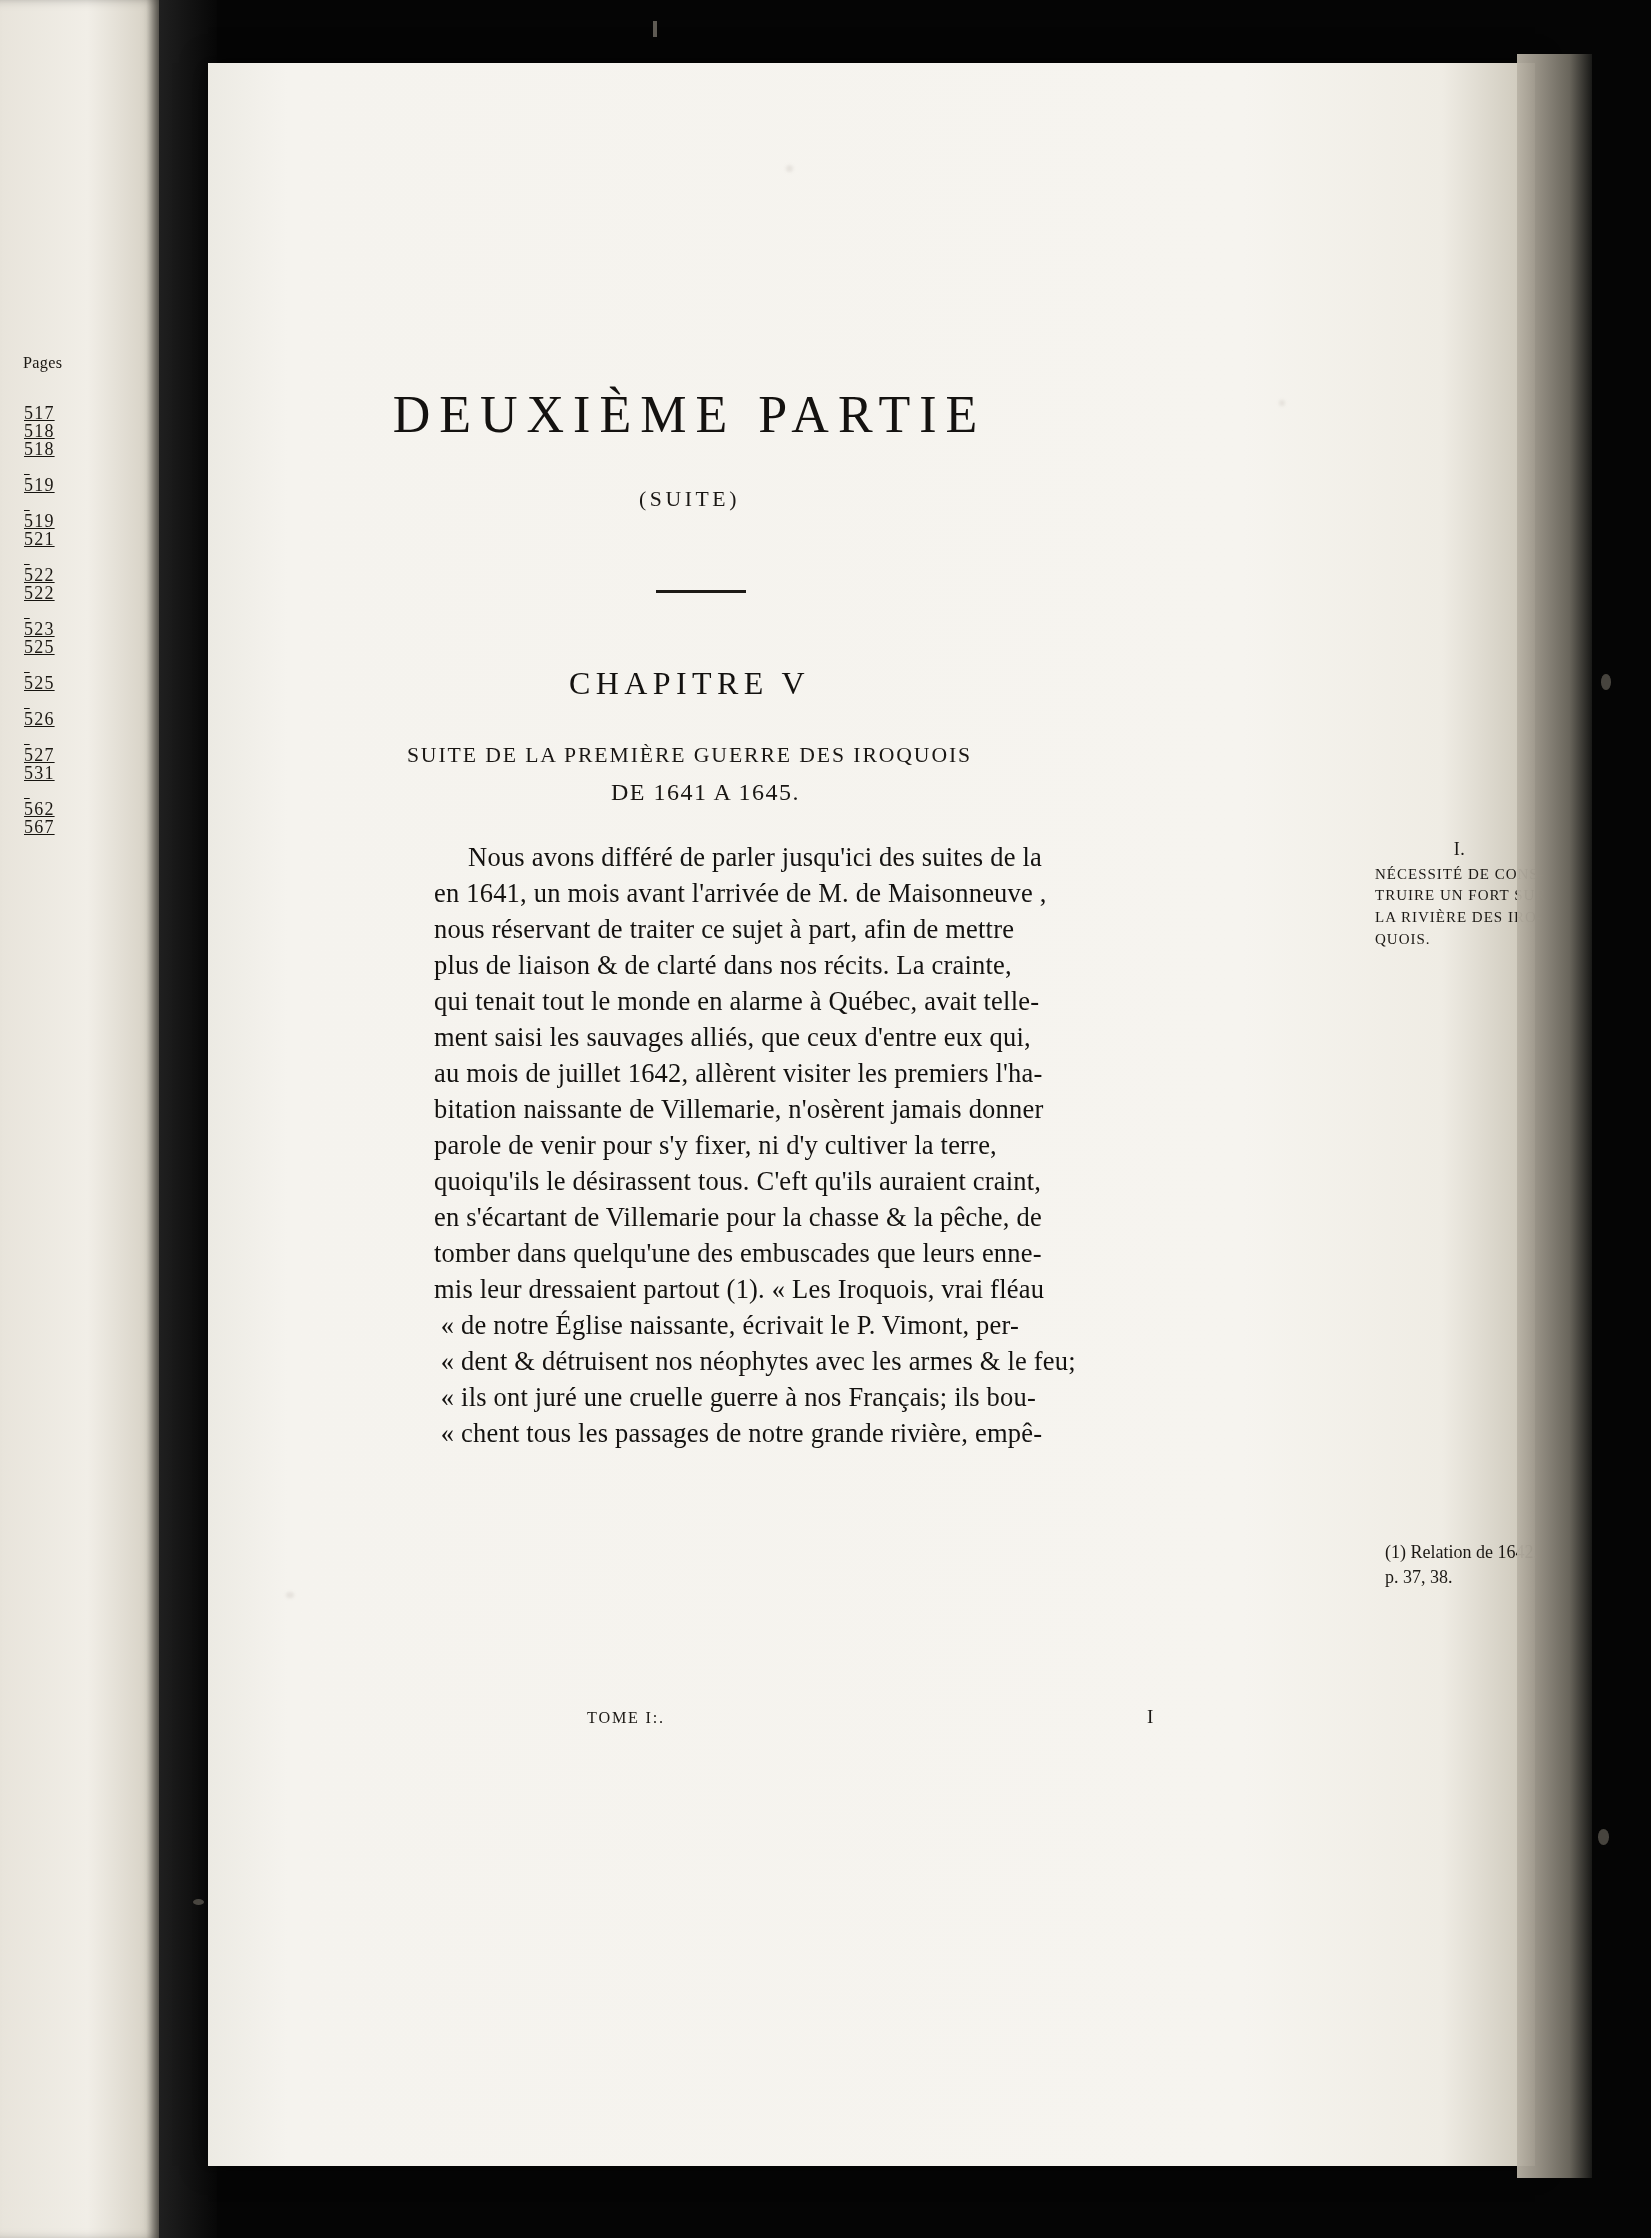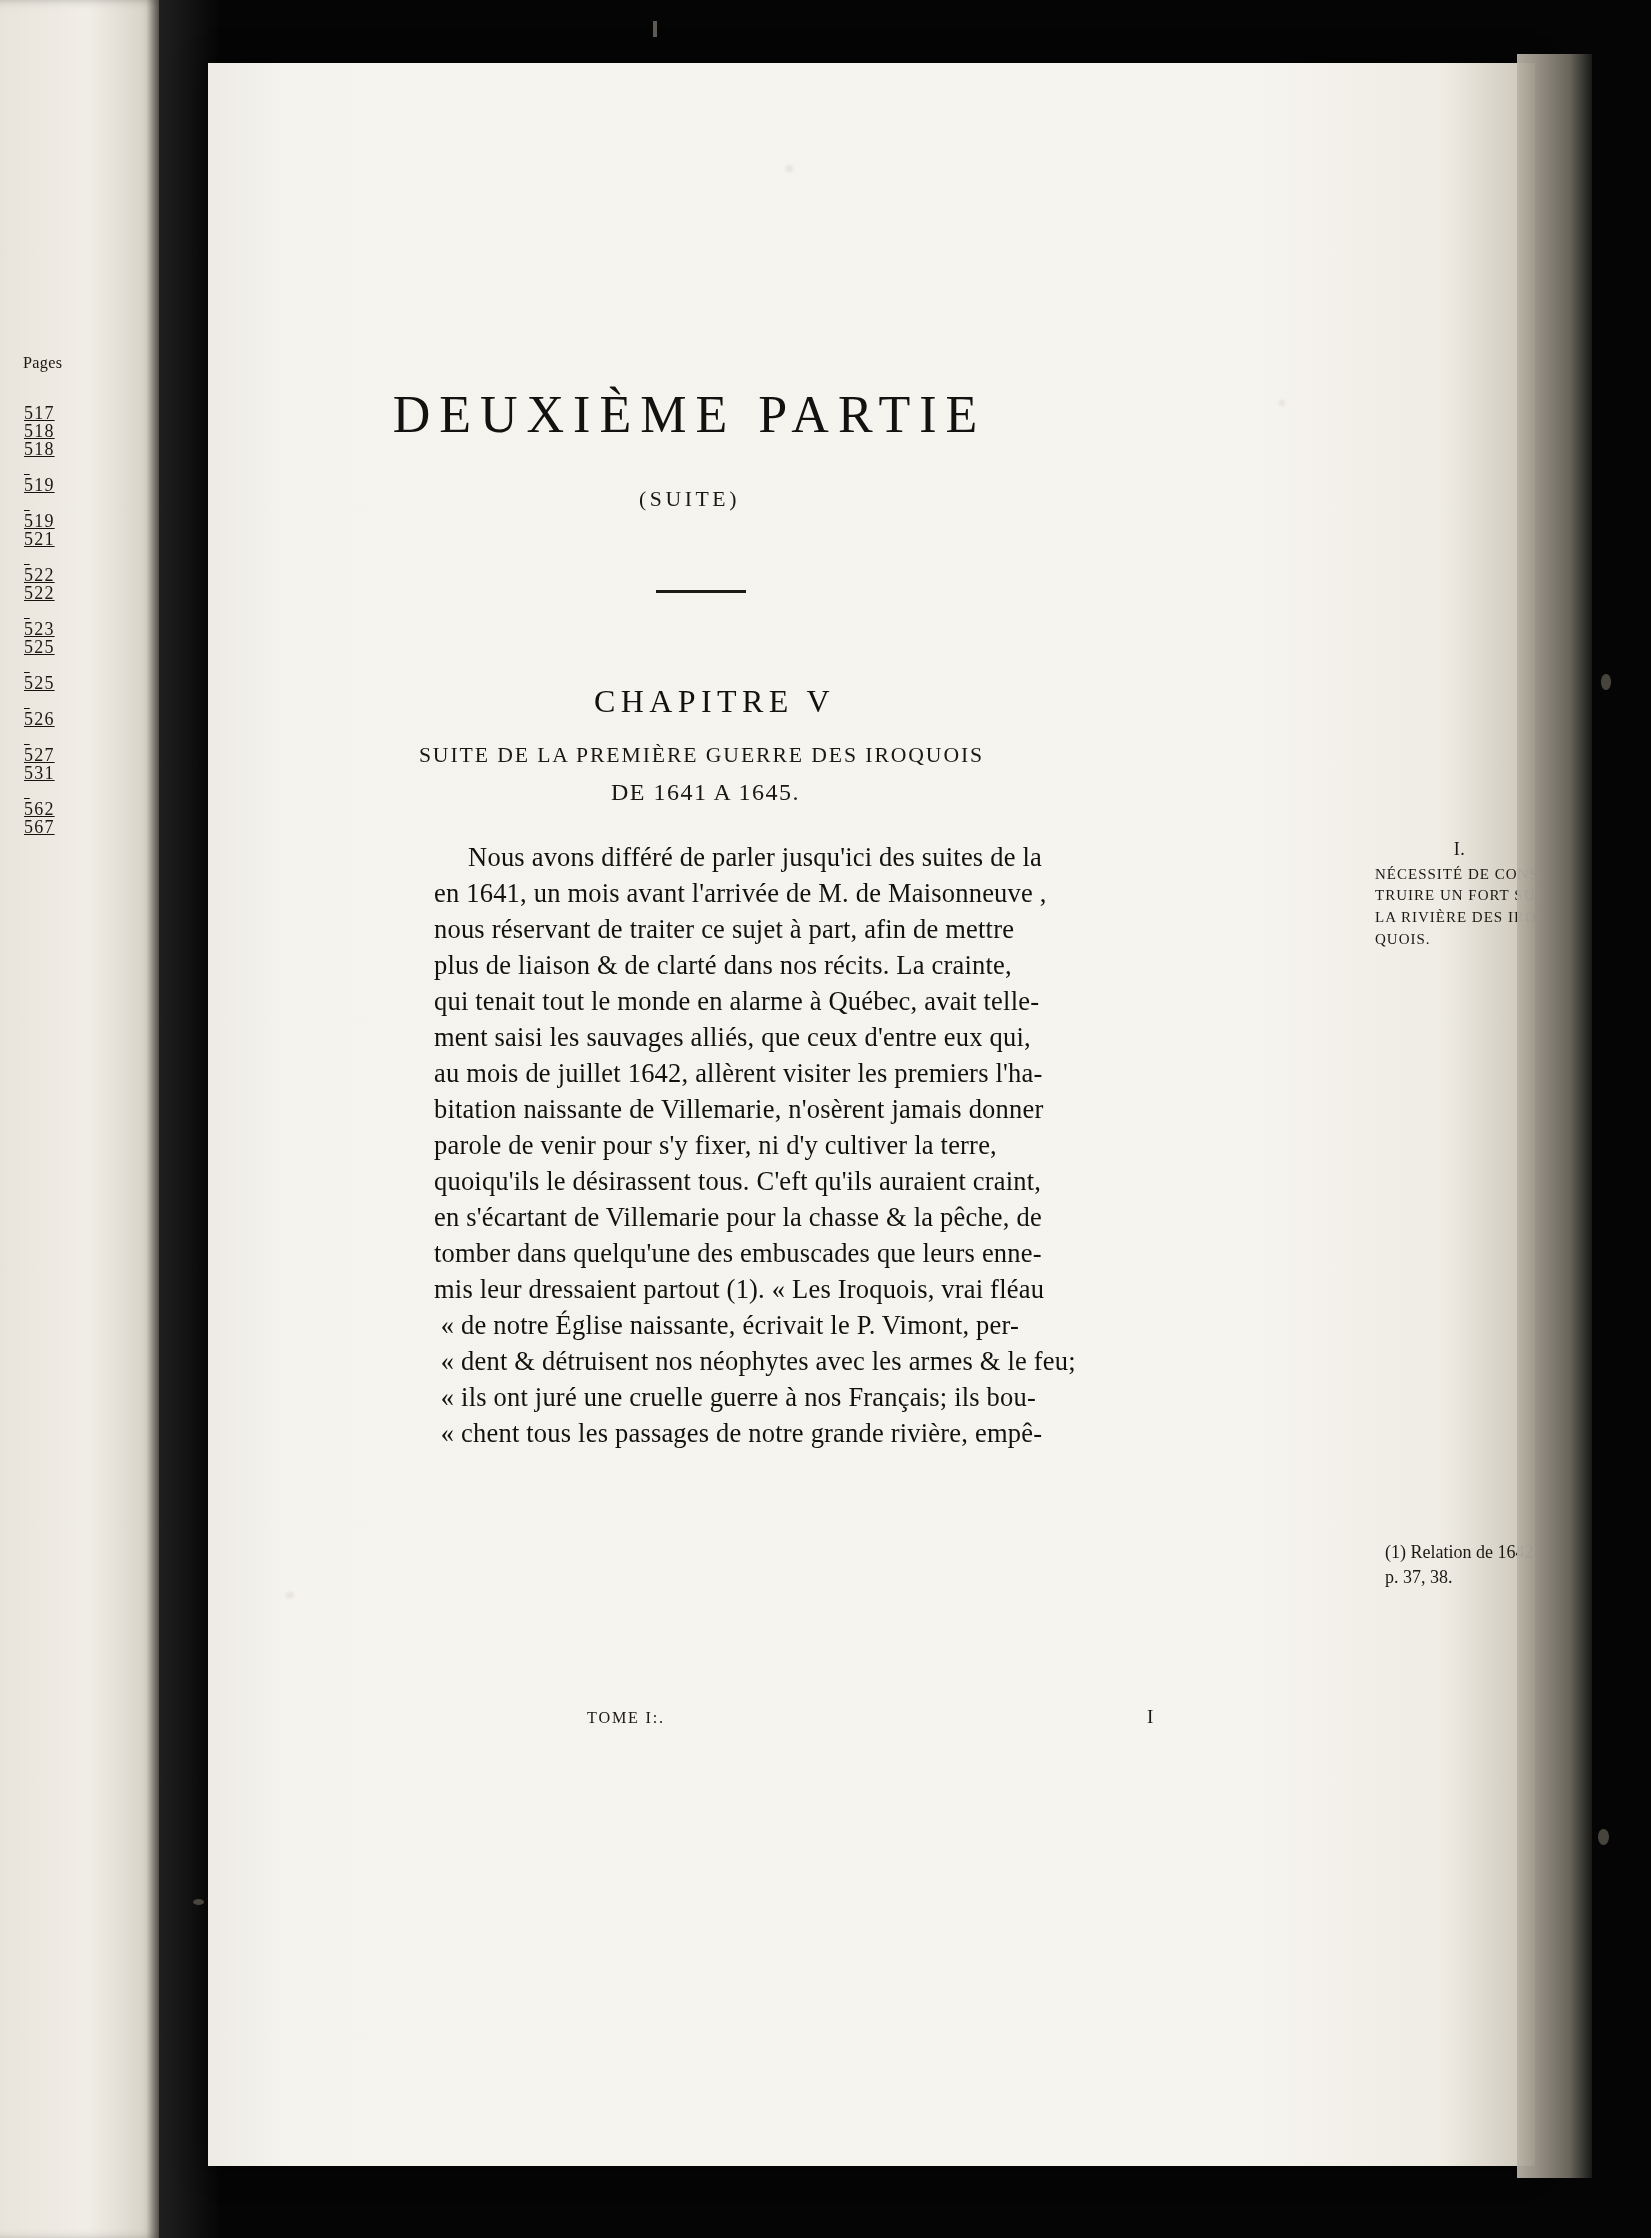--- a/index.html
+++ b/index.html
@@ -142,38 +142,36 @@
     position: absolute;
     left: 448px;
     top: 527px;
     width: 90px;
     height: 3px;
     background: #1d1a16;
   }
   .chapter-title {
     position: absolute;
     left: 0;
-    top: 620px;
+    top: 602px;
     width: 963px;
     text-align: center;
     font-size: 32px;
     letter-spacing: 5.4px;
     color: #141210;
-    padding-left: 25px;
   }
   .chapter-sub1 {
     position: absolute;
     left: 0;
     top: 680px;
     width: 963px;
     text-align: center;
     font-size: 21.7px;
     letter-spacing: 1.9px;
     color: #1a1714;
-    padding-left: 12px;
   }
   .chapter-sub2 {
     position: absolute;
     left: 16px;
     top: 716px;
     width: 963px;
     text-align: center;
     font-size: 24px;
     letter-spacing: 1.5px;
     color: #1a1714;

